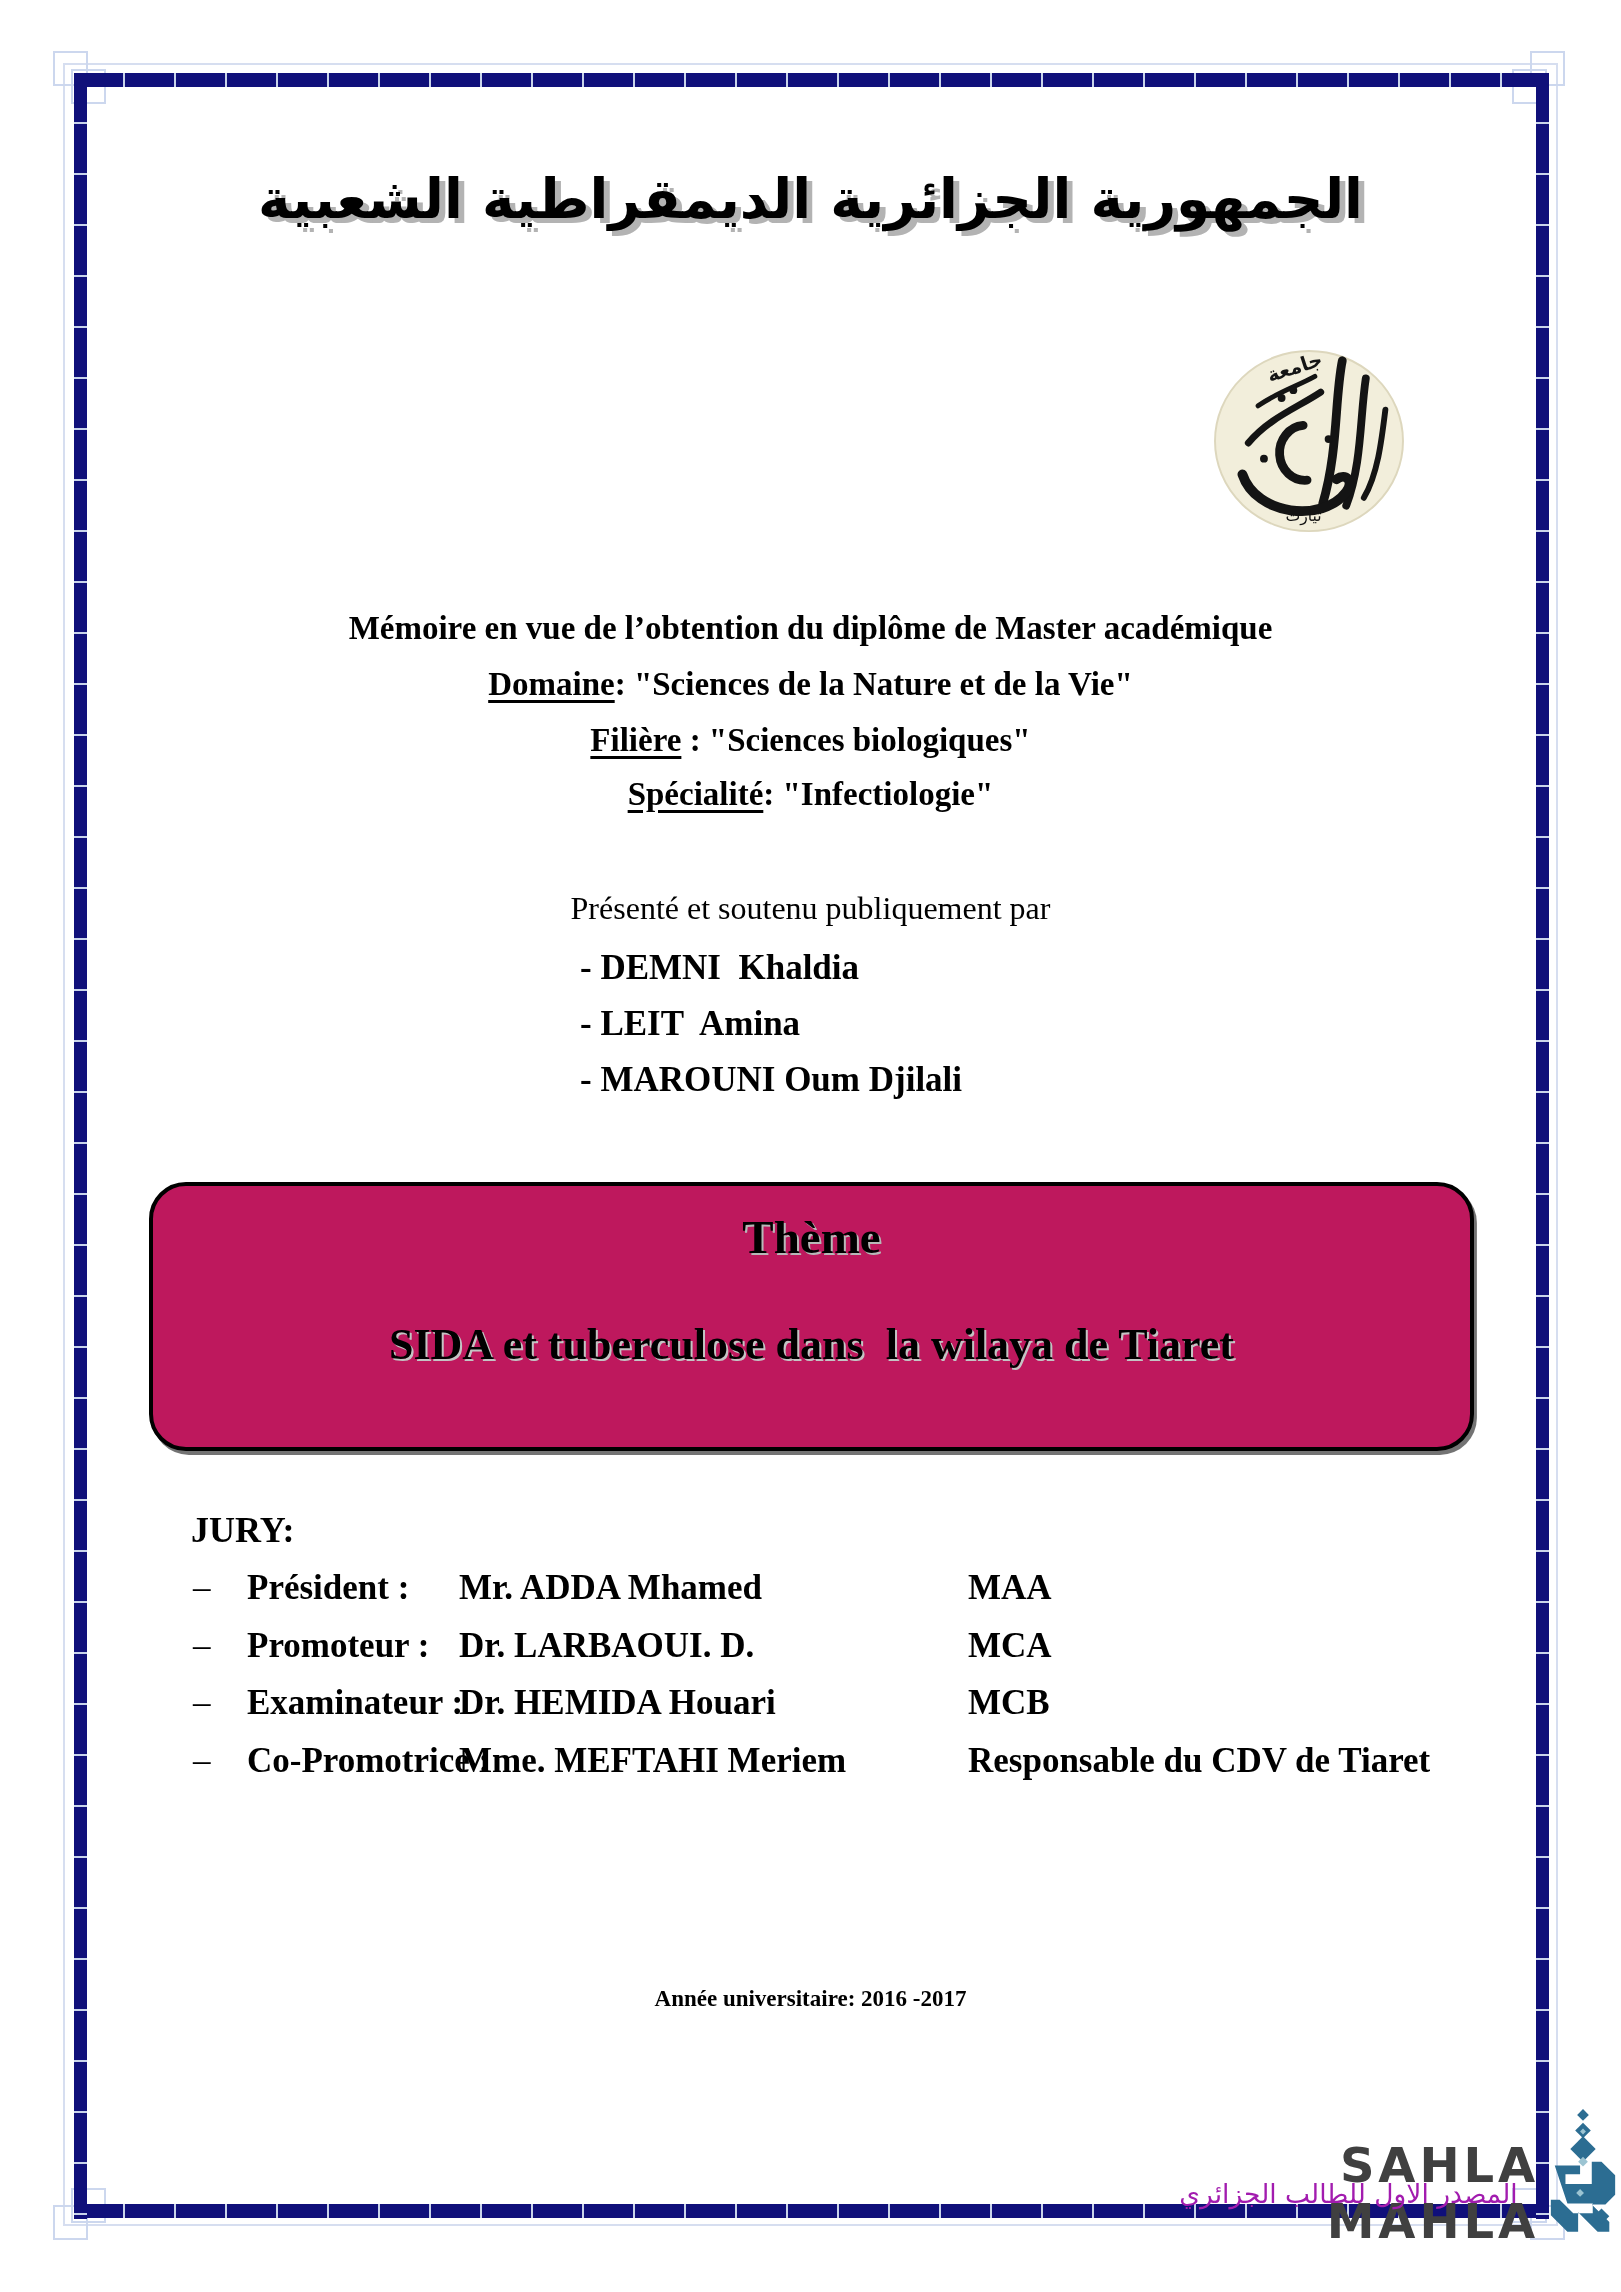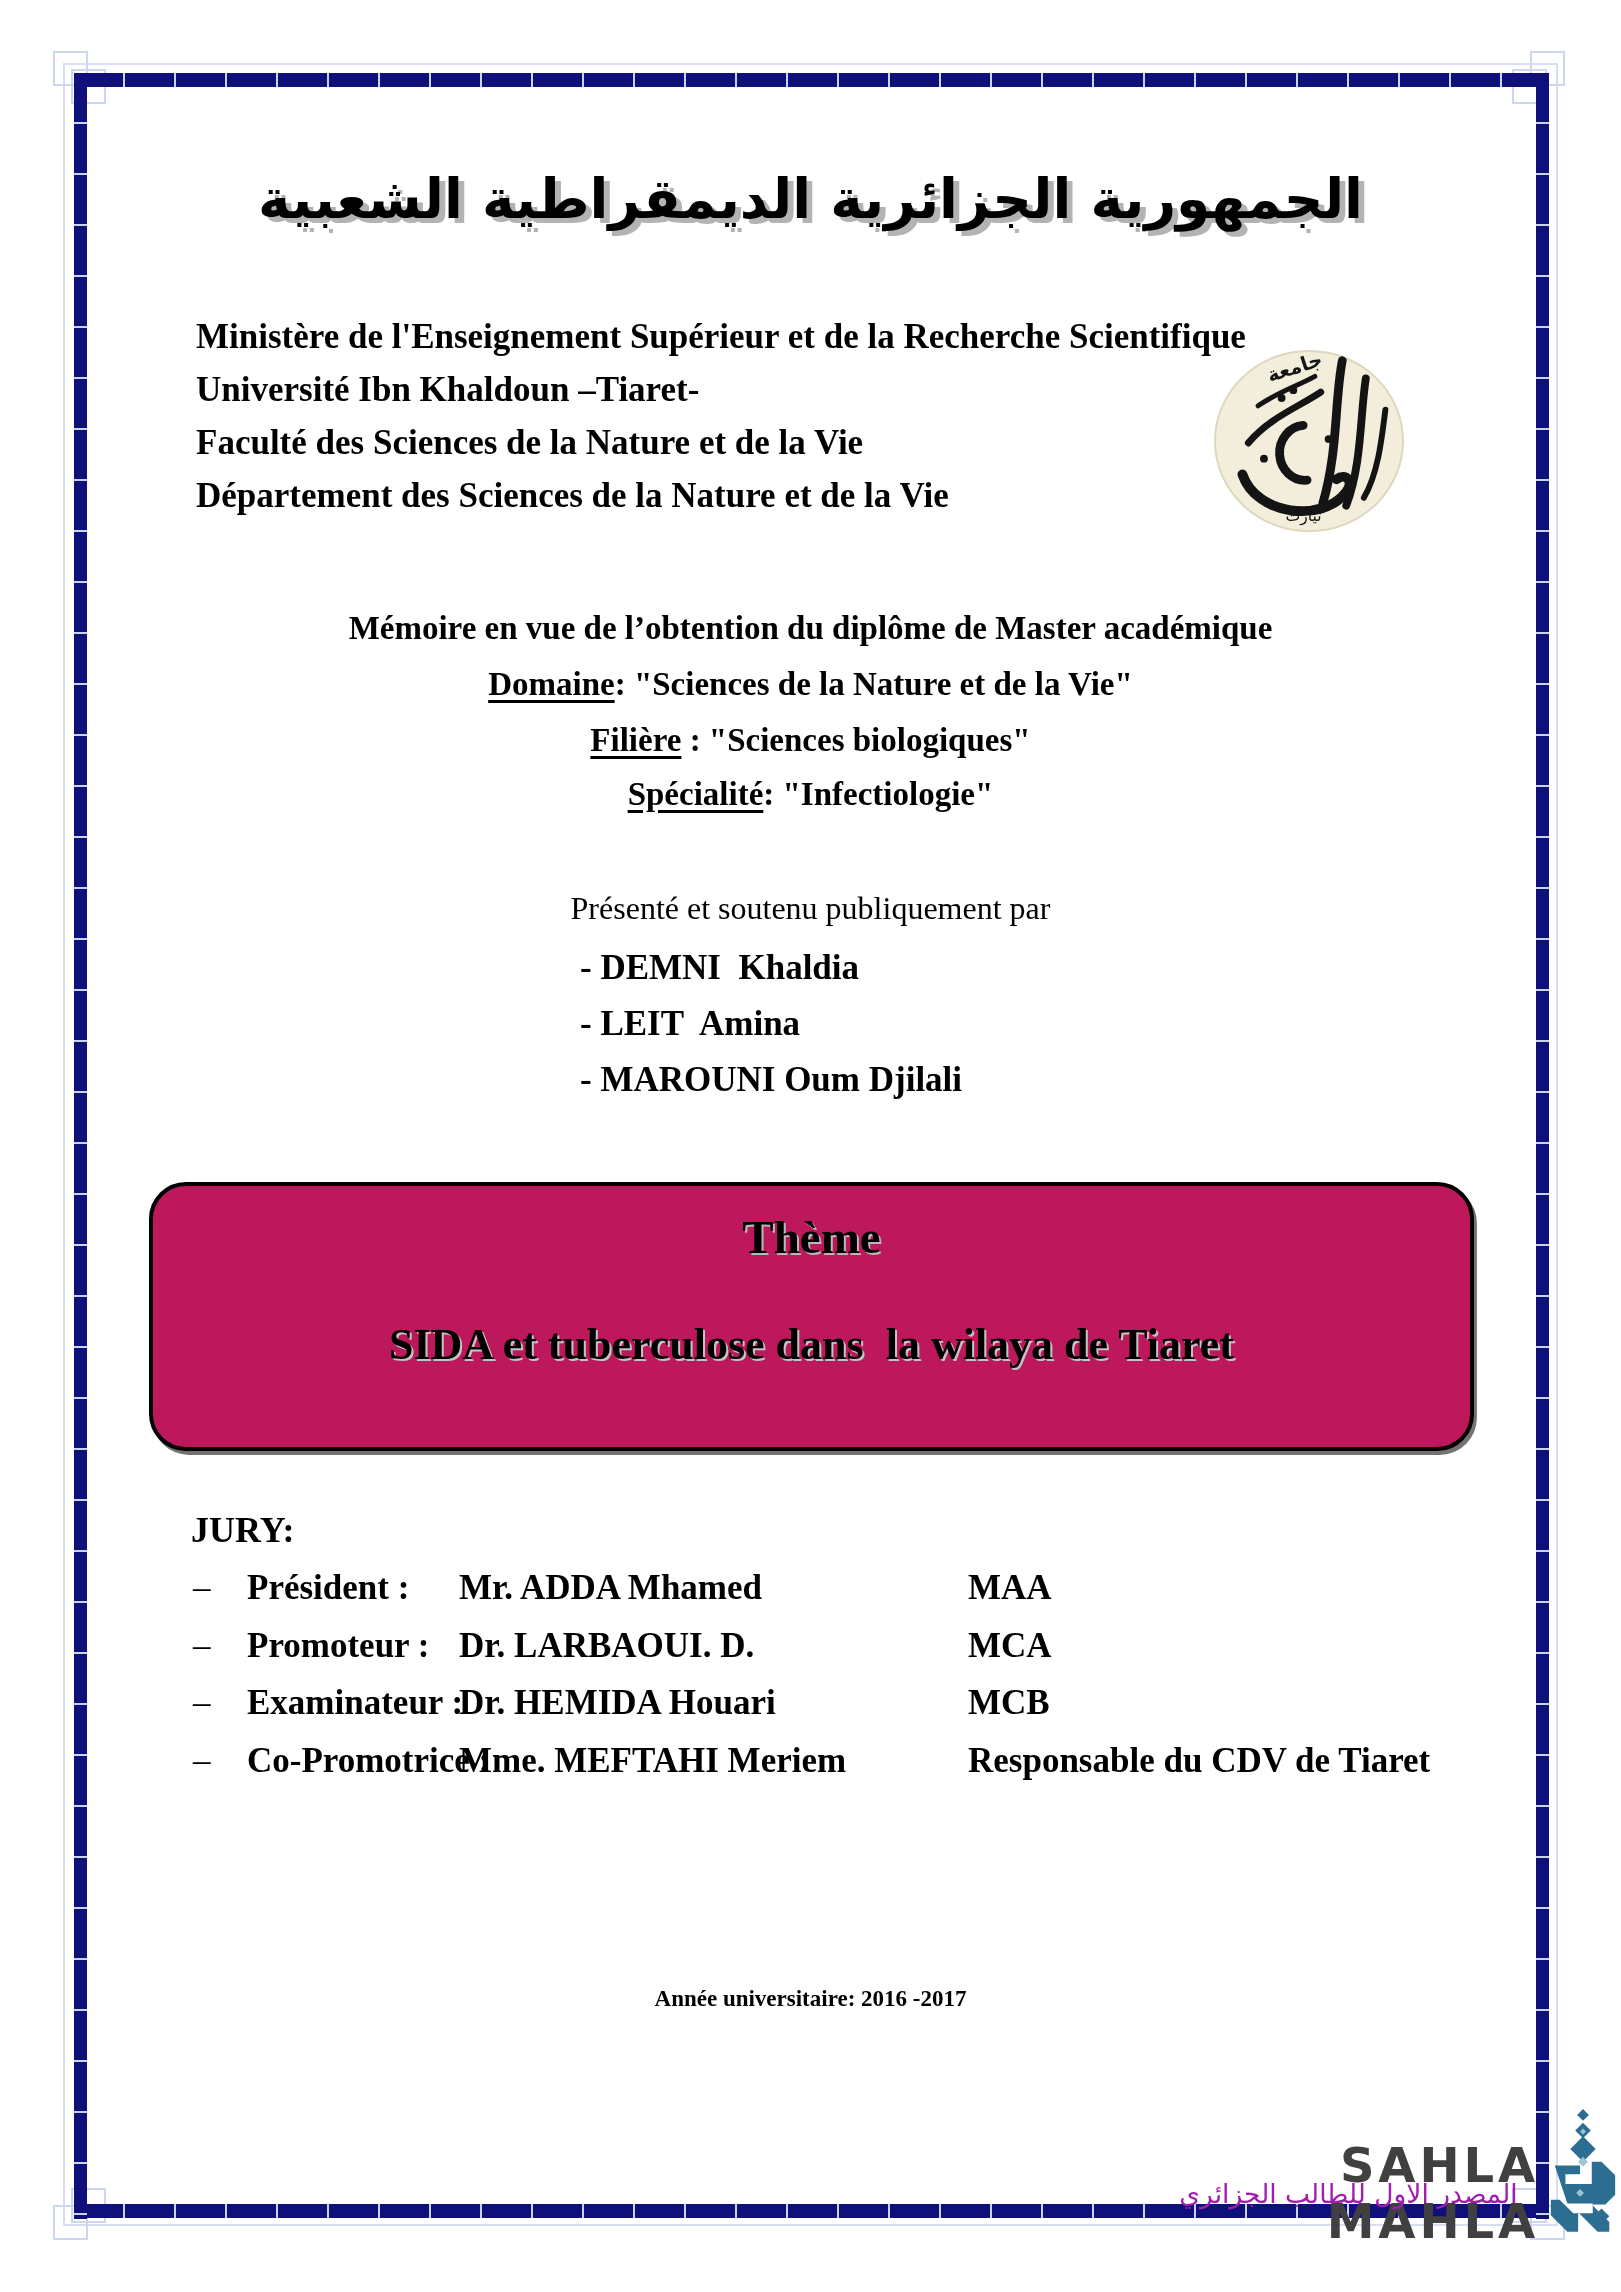--- a/index.html
+++ b/index.html
@@ -96,26 +96,20 @@
   <div class="sq bl2"></div>
   <div class="sq br1"></div>
   <div class="sq br2"></div>
   <div class="band h top"></div>
   <div class="band h bottom"></div>
   <div class="band v left"></div>
   <div class="band v right"></div>
 
   <div class="arabic-title">الجمهورية الجزائرية الديمقراطية الشعبية</div>
 
-  <div class="ministry">
-    <div>Ministère de l'Enseignement Supérieur et de la Recherche Scientifique</div>
-    <div>Université Ibn Khaldoun –Tiaret-</div>
-    <div>Faculté des Sciences de la Nature et de la Vie</div>
-    <div>Département des Sciences de la Nature et de la Vie</div>
-  </div>
 
   <div class="seal">
     <svg viewBox="0 0 196 192" width="192" height="188">
       <ellipse cx="98" cy="94" rx="96" ry="92" fill="#f2eedb" stroke="#ddd7bd" stroke-width="2"></ellipse>
       <g stroke="#141414" fill="none" stroke-linecap="round">
         <path d="M132 12 C124 52 128 104 112 158" stroke-width="9"></path>
         <path d="M156 30 C150 70 152 118 136 160" stroke-width="8"></path>
         <path d="M176 62 C172 95 168 128 154 152" stroke-width="6"></path>
         <path d="M30 128 C44 170 112 178 136 146 C144 135 136 126 126 133" stroke-width="10"></path>
         <path d="M92 78 a26 28 0 1 0 4 56" stroke-width="9"></path>

